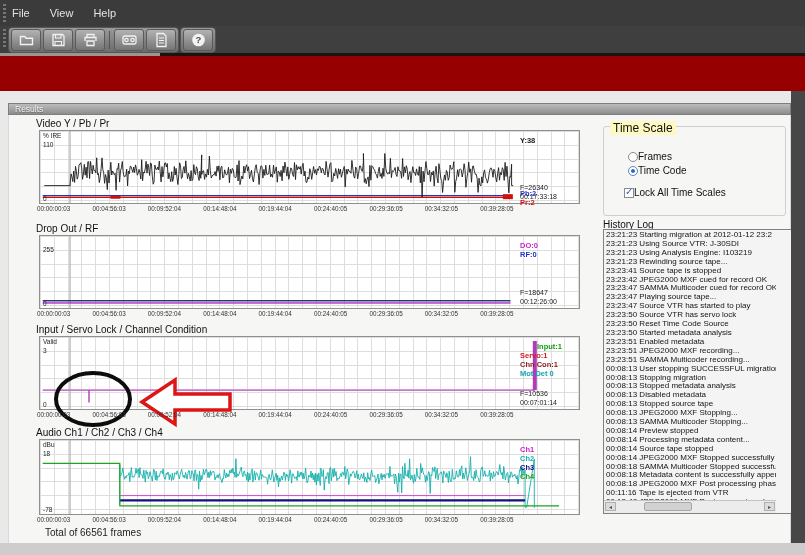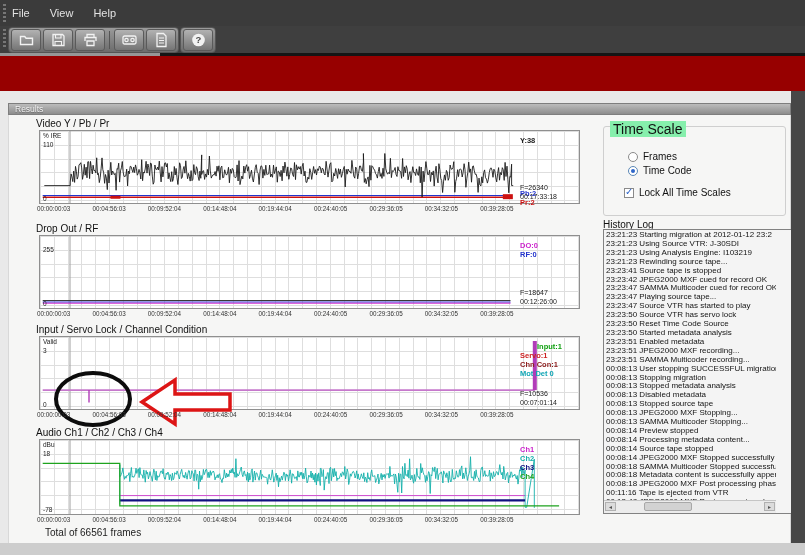--- a/index.html
+++ b/index.html
@@ -44,22 +44,22 @@
   .unit{position:absolute;left:3px;top:1px;font-size:6.5px;color:#222;}
   .ymax{position:absolute;left:3px;top:10px;font-size:6.5px;color:#222;}
   .ymin{position:absolute;left:3px;bottom:1px;font-size:6.5px;color:#222;}
   .legend{position:absolute;left:480px;top:5px;font-size:7.5px;line-height:9px;font-weight:bold;}
   .cursor{position:absolute;left:480px;bottom:2px;font-size:7px;line-height:8.5px;color:#222;}
   .chart-ticks{position:relative;margin-left:0;height:9px;}
   .chart-ticks span{position:absolute;top:1px;font-size:6.3px;color:#333;white-space:nowrap;}
   
   .timescale{position:absolute;left:594px;top:11px;width:181px;height:88px;border:1px solid #cfcfcf;
            border-radius:3px;background:transparent;}
-  .ts-legend{position:absolute;left:6px;top:-6px;background:#86efac;padding:0 3px;font-size:14px;color:#111;}
-  .opt-row{position:absolute;left:24px;display:flex;align-items:center;gap:5px;font-size:10px;color:#111;}
+  .ts-legend{position:absolute;left:6px;top:-6px;background:#fef9c3;padding:0 3px;font-size:12px;color:#111;}
+  .opt-row{position:absolute;left:24px;display:flex;align-items:center;font-size:10px;color:#111;}
   .radio{width:10px;height:10px;border-radius:50%;border:1px solid #8a8a8a;background:#fff;box-sizing:border-box;position:relative;}
   .radio.on{border-color:#5a87b5;}
   .radio.on::after{content:"";position:absolute;left:2px;top:2px;width:4px;height:4px;border-radius:50%;background:#2e66c9;}
   .checkbox{width:10px;height:10px;border:1px solid #8a8a8a;background:#fff;box-sizing:border-box;position:relative;}
   .checkbox.on::after{content:"\2713";position:absolute;left:0px;top:-3px;font-size:10px;font-weight:bold;color:#2d64c8;}
   .hl-label{position:absolute;left:594px;top:104px;font-size:10px;color:#111;}
   .listbox{position:absolute;left:594px;top:114px;width:209px;height:285px;background:#f4f4f4;
            border:1px solid #828282;box-sizing:border-box;overflow:hidden;}
   #log-list{list-style:none;margin:0;padding:1px 0 0 2px;width:170px;overflow:hidden;}
   #log-list li{font-size:8px;line-height:8.9px;color:#141414;white-space:nowrap;overflow:hidden;}

